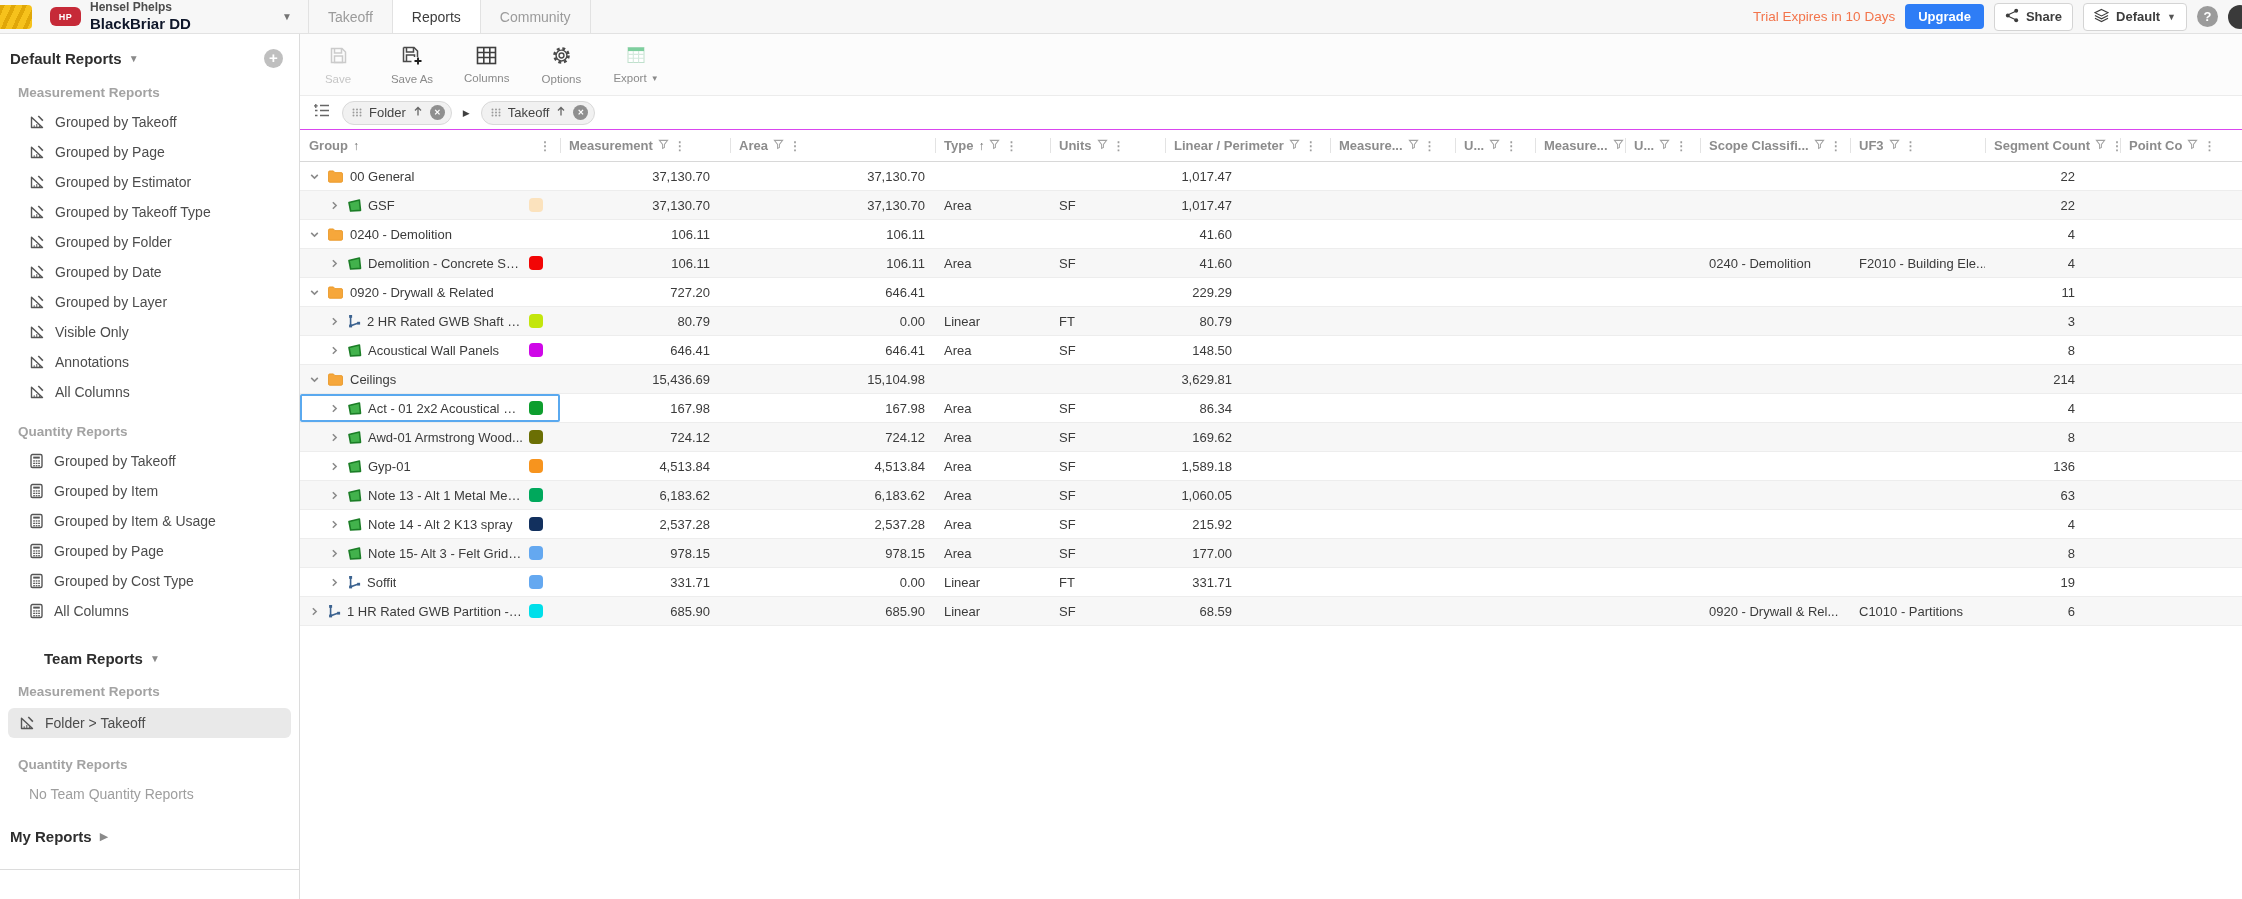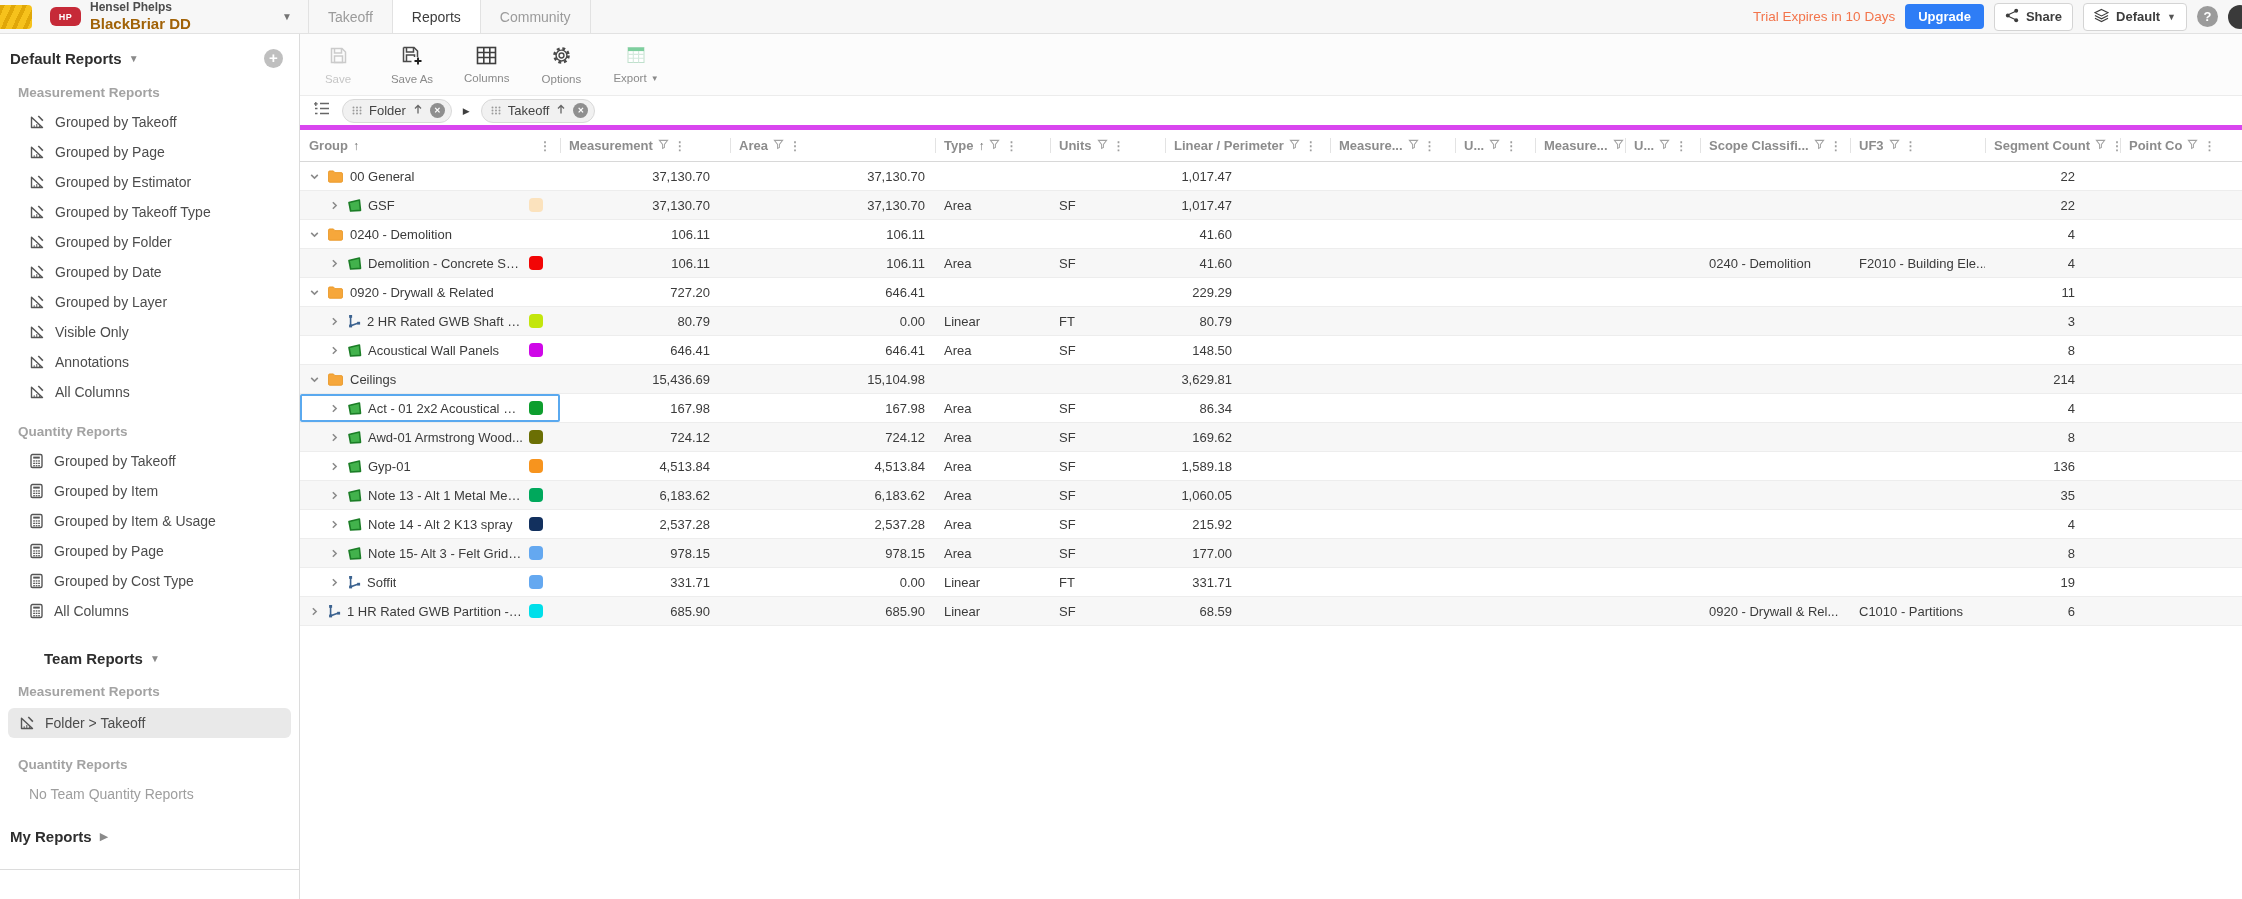--- a/index.html
+++ b/index.html
@@ -9,21 +9,21 @@
   
   .topbar { height:34px; background:#f7f7f7; border-bottom:1px solid #e2e2e2; display:flex; align-items:stretch; }
   .logo-wrap { width:46px; overflow:hidden; display:flex; align-items:center; }
   .logo { width:38px; height:24px; margin-left:-6px; border-radius:4px;
           background:repeating-linear-gradient(115deg,#f6c21c 0 6px,#e0a708 6px 10px); }
   .hp-badge { align-self:center; width:31px; height:19px; background:#c62a38; border-radius:6px;
               color:#fff; font-size:9px; font-weight:bold; display:flex; align-items:center; justify-content:center;
               margin:0 9px 0 4px; letter-spacing:.5px; }
   .project { display:flex; flex-direction:column; justify-content:center; line-height:1.15; width:150px; }
   .project .org  { font-size:12px; font-weight:bold; color:#4c4c4c; }
-  .project .name { font-size:15px; font-weight:bold; color:#a16207; }
+  .project .name { font-size:15px; font-weight:bold; color:#0f172a; }
   .proj-caret { align-self:center; color:#757575; font-size:10px; margin:0 16px 0 42px; }
   .tabs { display:flex; border-left:1px solid #e2e2e2; border-right:1px solid #e2e2e2; }
   .tab { padding:0 19px; display:flex; align-items:center; font-size:14px; color:#9b9b9b; cursor:default; }
   .tab.active { background:#fff; color:#3c3c3c; border-left:1px solid #e2e2e2; border-right:1px solid #e2e2e2; }
   .topbar-right { margin-left:auto; display:flex; align-items:center; gap:10px; padding-right:4px; }
   .trial { color:#f3744b; font-size:13.5px; white-space:nowrap; }
   .btn-upgrade { background:#2e7df6; color:#fff; font-size:13px; font-weight:bold; border:none;
                  border-radius:4px; padding:5px 13px; }
   .btn-outline { background:#fff; border:1px solid #d4d4d4; border-radius:4px; padding:4px 10px;
                  display:flex; gap:7px; align-items:center; font-size:13px; font-weight:bold; color:#3d3d3d; }
@@ -54,21 +54,21 @@
   
   .toolbar { height:62px; flex:none; display:flex; align-items:center; gap:30px; padding-left:16px;
              border-bottom:1px solid #ececec; background:#fcfcfc; }
   .tool { display:flex; flex-direction:column; align-items:center; gap:3px; min-width:44px; }
   .tool .lbl { font-size:11.5px; color:#8a8a8a; white-space:nowrap; display:flex; align-items:center; gap:4px; }
   .tool.disabled .lbl { color:#c6c6c6; }
   .tool .lbl .caret { font-size:8px; color:#8a8a8a; }
 
   
   .filter-row { height:34px; flex:none; display:flex; align-items:center; gap:11px; padding-left:13px;
-                border-bottom:5px solid #d946ef; background:#fff; }
+                border-bottom:1px solid #d946ef; background:#fff; }
   .chip { display:flex; align-items:center; gap:7px; background:#f1f1f1; border:1px solid #d9d9d9;
           border-radius:12px; height:24px; padding:0 6px 0 9px; font-size:13px; color:#444; }
   .chip .x { width:15px; height:15px; border-radius:50%; background:#8f8f8f; color:#fff; font-size:8px;
              line-height:15px; text-align:center; font-weight:bold; }
   .sep-arrow { color:#3f3f3f; font-size:9px; }
 
   
   .grid { flex:1; overflow:hidden; }
   .hrow { display:flex; height:32px; border-bottom:1px solid #d8d8d8; background:#fff; }
   .hcell { display:flex; align-items:center; gap:5px; padding:0 9px; font-size:13px; font-weight:bold;
@@ -929,21 +929,21 @@
             <div class="cell num" style="width: 205px; padding-right: 10px;">6,183.62</div>
             <div class="cell" style="width: 115px;">Area</div>
             <div class="cell" style="width: 115px;">SF</div>
             <div class="cell num" style="width: 165px; padding-right: 98px;">1,060.05</div>
             <div class="cell" style="width: 125px;"></div>
             <div class="cell" style="width: 80px;"></div>
             <div class="cell" style="width: 90px;"></div>
             <div class="cell" style="width: 75px;"></div>
             <div class="cell" style="width: 150px;"></div>
             <div class="cell" style="width: 135px;"></div>
-            <div class="cell num" style="width: 135px; padding-right: 45px;">35</div>
+            <div class="cell num" style="width: 135px; padding-right: 45px;">63</div>
             <div class="cell" style="width: 160px;"></div>
           </div>
           <div class="row">
             <div class="cell gcell" style="width: 260px; padding-left: 28px;">
               <span class="chev">
                 <svg width="11" height="11" viewBox="0 0 10 10">
                   <path d="M3.5 2l3 3-3 3" fill="none" stroke="#8a8a8a" stroke-width="1.4"></path>
                 </svg>
               </span>
               <span class="ticon">

